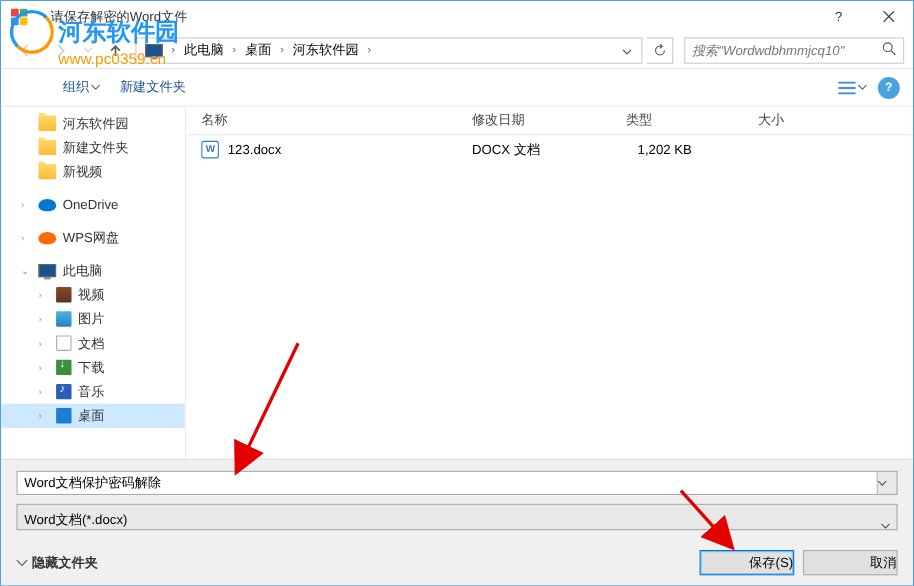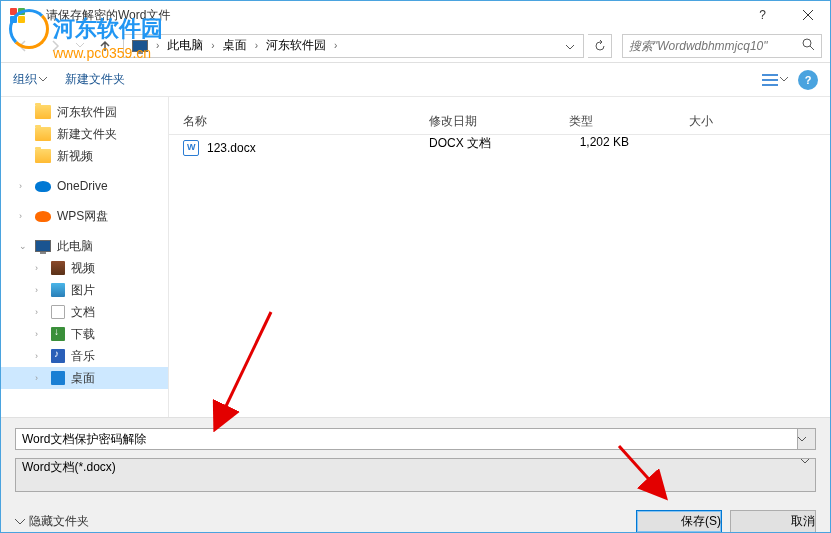--- a/index.html
+++ b/index.html
@@ -26,60 +26,60 @@
     .breadcrumb { flex: 1; height: 24px; border: 1px solid #ccc; display: flex; align-items: center; padding: 0 4px; background: #fff; }
     .bc-seg { display: flex; align-items: center; padding: 0 4px; height: 100%; }
     .bc-sep { padding: 0 4px; color: #666; font-size: 10px; }
     .bc-dropdown { width: 18px; text-align: center; color: #666; margin-left: auto; }
     .refresh-btn { width: 24px; height: 24px; border: 1px solid #ccc; border-left: none; display: flex; align-items: center; justify-content: center; }
     .search-box { width: 200px; height: 24px; border: 1px solid #ccc; display: flex; align-items: center; padding: 0 6px; margin-left: 6px; background: #fff; }
     .search-box input { border: none; outline: none; flex: 1; font-style: italic; color: #777; }
     .search-icon { color: #555; }
     
     .toolbar { height: 34px; display: flex; align-items: center; justify-content: space-between; padding: 0 12px; border-bottom: 1px solid #e8e8e8; background: #fff; }
-    .toolbar-left { display: flex; align-items: flex-end; gap: 18px; }
+    .toolbar-left { display: flex; align-items: flex-end; gap: 18px; margin-left: 44px; }
     .toolbar-item { display: flex; align-items: center; gap: 2px; color: #1a5490; }
     .toolbar-right { display: flex; align-items: center; gap: 10px; }
     .view-btn { display: flex; align-items: center; gap: 2px; color: #4a90d9; }
     .help-icon { width: 20px; height: 20px; border-radius: 50%; background: #4aa3df; color: #fff; display: flex; align-items: center; justify-content: center; font-size: 11px; font-weight: bold; }
     
     .main { display: flex; height: 320px; }
     .sidebar { width: 168px; border-right: 1px solid #e8e8e8; padding: 4px 0; overflow-y: auto; }
     .tree-item { display: flex; align-items: center; height: 22px; padding: 0 8px 0 18px; gap: 6px; color: #333; }
     .tree-item.selected { background: #cde8ff; }
     .tree-item.indent { padding-left: 34px; }
     .tree-icon { width: 16px; height: 14px; flex-shrink: 0; }
     .folder-icon { background: linear-gradient(#ffd86b, #ffbb33); border-radius: 1px; position: relative; }
     .folder-icon::before { content: ''; position: absolute; top: -2px; left: 0; width: 6px; height: 2px; background: #ffd86b; border-radius: 1px 1px 0 0; }
     .onedrive-icon { background: #0078d4; border-radius: 50% 50% 40% 40%; width: 16px; height: 11px; }
     .wps-icon { background: #ff6a00; border-radius: 50% 50% 40% 40%; width: 16px; height: 11px; }
     .pc-icon { width: 16px; height: 12px; background: #1a5490; border: 1px solid #666; position: relative; }
     .pc-icon::after { content: ''; position: absolute; bottom: -3px; left: 4px; width: 6px; height: 2px; background: #888; }
     .sub-icon { width: 14px; height: 14px; }
     .arrow-tree { color: #999; font-size: 9px; width: 10px; }
     
-    .content { flex: 1; background: #fff; margin-top: 12px; }
+    .content { flex: 1; background: #fff; }
     .list-header { height: 26px; display: flex; align-items: center; border-bottom: 1px solid #e8e8e8; color: #444; }
     .col-name { width: 260px; padding-left: 14px; }
     .col-date { width: 140px; }
     .col-type { width: 120px; }
     .col-size { width: 100px; }
-    .list-row { height: 26px; display: flex; }
+    .list-row { height: 26px; display: flex; align-items: center; }
     .file-icon { width: 16px; height: 16px; margin-left: 14px; margin-right: 8px; background: #fff; border: 1px solid #2b7cd3; border-radius: 2px; position: relative; flex-shrink: 0; }
     .file-icon::after { content: 'W'; position: absolute; top: 1px; left: 3px; color: #2b7cd3; font-size: 9px; font-weight: bold; }
     
     .bottom-section { border-top: 1px solid #e0e0e0; padding: 10px 14px 0; background: #f0f0f0; position: relative; }
     .form-row { display: flex; align-items: center; margin-bottom: 8px; }
     .form-label { width: 108px; text-align: right; padding-right: 8px; color: #333; }
     .form-input { flex: 1; height: 22px; border: 1px solid #aaa; background: #fff; padding: 0 6px; }
-    .form-select { flex: 1; height: 34px; border: 1px solid #aaa; background: #e8e8e8; padding: 0 6px; display: flex; align-items: flex-start; justify-content: space-between; }
+    .form-select { flex: 1; height: 24px; border: 1px solid #aaa; background: #e8e8e8; padding: 0 6px; display: flex; align-items: flex-end; justify-content: space-between; }
     .combo-arrow { width: 18px; text-align: center; color: #555; }
     
     .button-row { display: flex; justify-content: space-between; align-items: center; padding: 10px 0 12px; }
-    .hide-folders { display: flex; align-items: center; gap: 4px; color: #333; }
+    .hide-folders { display: flex; align-items: center; gap: 4px; color: #333; font-weight: bold; }
     .buttons { display: flex; gap: 8px; }
     .btn { min-width: 86px; height: 23px; border: 1px solid #adadad; background: #e1e1e1; display: flex; align-items: center; justify-content: flex-end; }
     .btn.default { border: 1px solid #0078d4; box-shadow: inset 0 0 0 1px #85c2f2; }
     
     .arrow1 { position: absolute; top: 306px; left: 200px; z-index: 20; pointer-events: none; }
     .arrow2 { position: absolute; top: 440px; left: 613px; z-index: 20; pointer-events: none; }
   </style>
 </head>
 <body>
 

